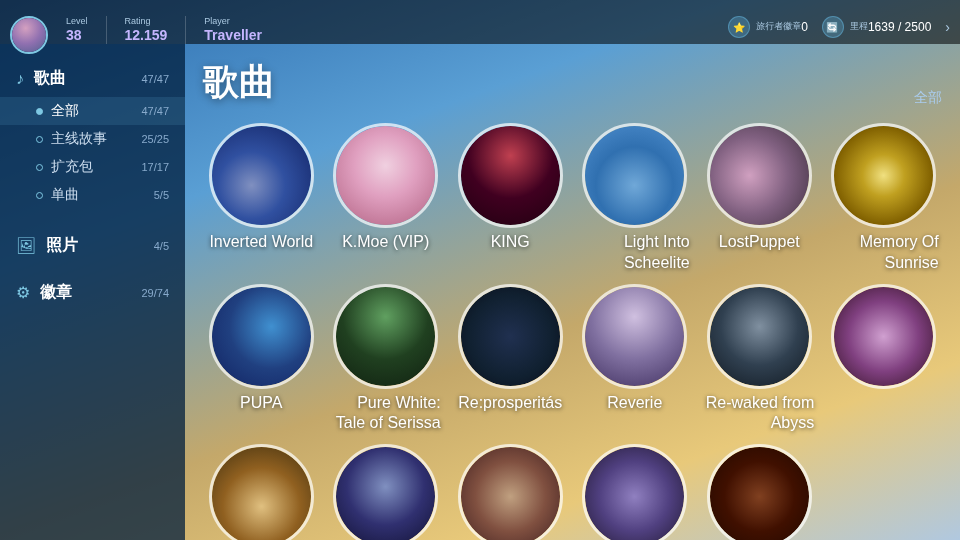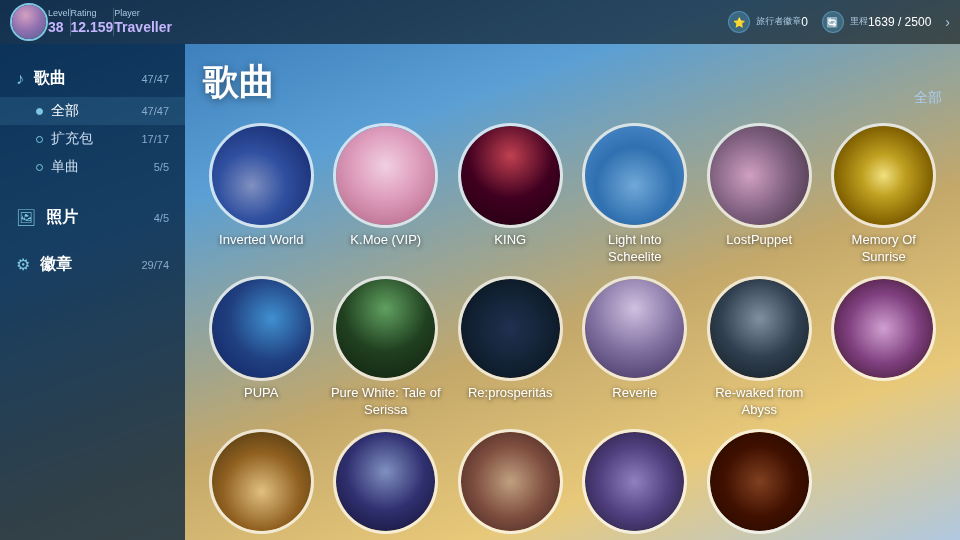--- a/index.html
+++ b/index.html
@@ -22,22 +22,23 @@
     }
 
     
     .topbar {
       position: absolute;
       top: 0; left: 0; right: 0;
       height: 44px;
       background: rgba(0,0,0,0.55);
       z-index: 10;
       display: flex;
-      align-items: center;
-      padding: 0 10px;
+      align-items: flex-start;
+      padding: 16px 10px;
+      gap: 18px;
     }
 
     .avatar-wrap {
       width: 38px; height: 38px;
       border-radius: 50%;
       overflow: hidden;
       border: 2px solid #7ec8e3;
       flex-shrink: 0;
     }
 
@@ -255,23 +256,23 @@
       position: relative;
       flex-shrink: 0;
     }
 
     .song-circle-inner {
       width: 100%; height: 100%;
       border-radius: 50%;
     }
 
     .song-name {
-      font-size: 13px;
+      font-size: 16px;
       color: #ffffff;
-      text-align: center;
+      text-align: right;
       text-shadow: 0 1px 4px rgba(0,0,0,0.7);
       line-height: 1.3;
       max-width: 110px;
     }
 
     
     .art-inverted { background: radial-gradient(circle at 40% 60%, #8090c0 0%, #3050a0 40%, #102060 100%); }
     .art-kmoe { background: radial-gradient(circle at 50% 40%, #f0d0e0 0%, #e0a0c0 40%, #b06080 100%); }
     .art-king { background: radial-gradient(circle at 50% 30%, #c04050 0%, #400020 50%, #200010 100%); }
     .art-lastparadise { background: radial-gradient(circle at 60% 30%, #a0c8e8 0%, #6090c0 40%, #304080 100%); }
@@ -356,20 +357,25 @@
     </div>
 
     <div id="sub-items-container">
     <div class="sidebar-sub-item active">
       <span class="dot"></span>
       <span class="subtext">全部</span>
       <span class="subcount">47/47</span>
     </div>
         <div class="sidebar-sub-item">
       <span class="dot"></span>
+      <span class="subtext">主线故事</span>
+      <span class="subcount">25/25</span>
+    </div>
+        <div class="sidebar-sub-item">
+      <span class="dot"></span>
       <span class="subtext">扩充包</span>
       <span class="subcount">17/17</span>
     </div>
         <div class="sidebar-sub-item">
       <span class="dot"></span>
       <span class="subtext">单曲</span>
       <span class="subcount">5/5</span>
     </div>
       </div>
   </div>

